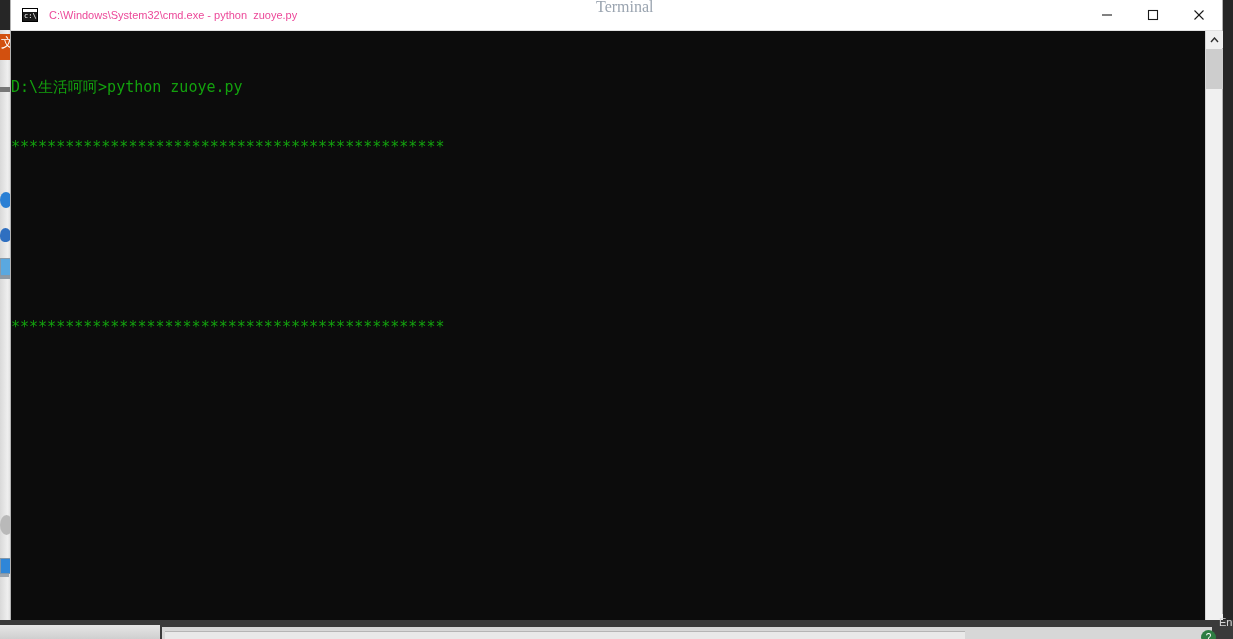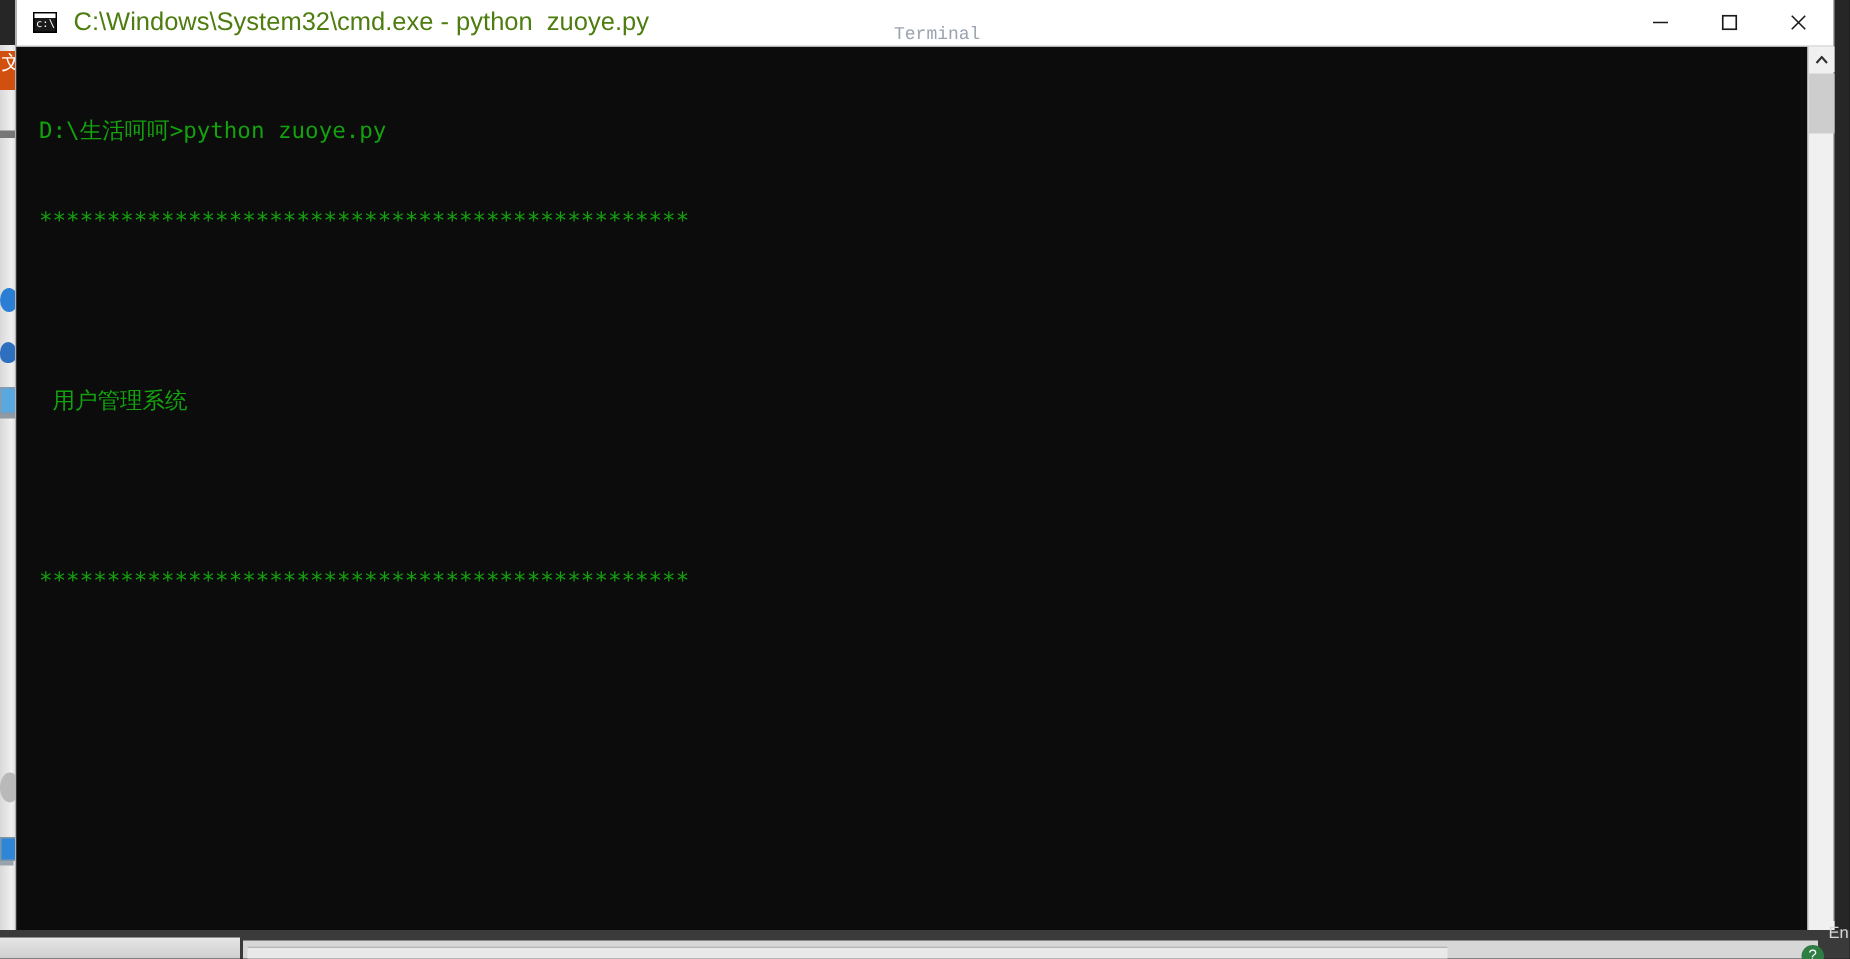--- a/index.html
+++ b/index.html
@@ -84,26 +84,26 @@
   }
   #taskbar-inner-line {
     position: absolute;
     left: 165px; top: 11px;
     width: 800px; height: 8px;
     background: #e9e9e9;
     border-top: 1px solid #b5b5b5;
   }
   #terminal-label {
     position: absolute;
-    left: 596px; top: 16px;
-    font-size: 12px;
+    left: 596px; top: 0;
+    font-size: 16px;
     color: #9aa4b0;
     line-height: 14px;
     z-index: 42;
-    font-family: Liberation Mono, monospace;
+    font-family: Liberation Serif, serif;
   }
   #tray-badge {
     position: absolute;
     left: 1201px; top: 630px;
     width: 15px; height: 15px;
     border-radius: 50%;
     background: #2e7d42;
     color: #ffffff;
     font-size: 10px;
     line-height: 15px;
@@ -165,22 +165,22 @@
     position: absolute;
     left: 1px; top: 3px;
     font-size: 7px;
     color: #ffffff;
     line-height: 8px;
     font-family: "DejaVu Sans Mono", monospace;
   }
 
   #titlebar-title {
     margin-left: 11px;
-    font-size: 17px;
-    color: #4d7c0f;
+    font-size: 11px;
+    color: #ec4899;
     white-space: pre;
     font-family: "Liberation Sans", sans-serif;
   }
 
   #window-controls {
     margin-left: auto;
     display: flex;
     height: 31px;
   }
   .win-btn {
@@ -198,21 +198,21 @@
   
   #console-area {
     flex: 1 1 auto;
     display: flex;
     min-height: 0;
     background: #0c0c0c;
   }
 
   #console-text {
     flex: 1 1 auto;
-    padding: 6px 0 0 15px;
+    padding: 6px 0 0 0;
     overflow: hidden;
     font-family: "DejaVu Sans Mono", "Liberation Mono", monospace;
     font-size: 15px;
     line-height: 20px;
     color: #13a10e;
     white-space: pre;
     letter-spacing: 0px;
   }
   .cline {
     height: 20px;
@@ -304,21 +304,20 @@
       </button>
     </div>
   </div>
 
   <div id="console-area">
 
     <div id="console-text">
       <div class="cline">D:\生活呵呵&gt;python zuoye.py</div>
       <div class="cline">************************************************</div>
       <div class="cline blank"></div>
-      <div class="cline"> 用户管理系统</div>
       <div class="cline blank"></div>
       <div class="cline">************************************************</div>
       <div class="cline blank"></div>
       <div class="cline blank"></div>
       <div class="cline blank"></div>
       
       
       
       
       

